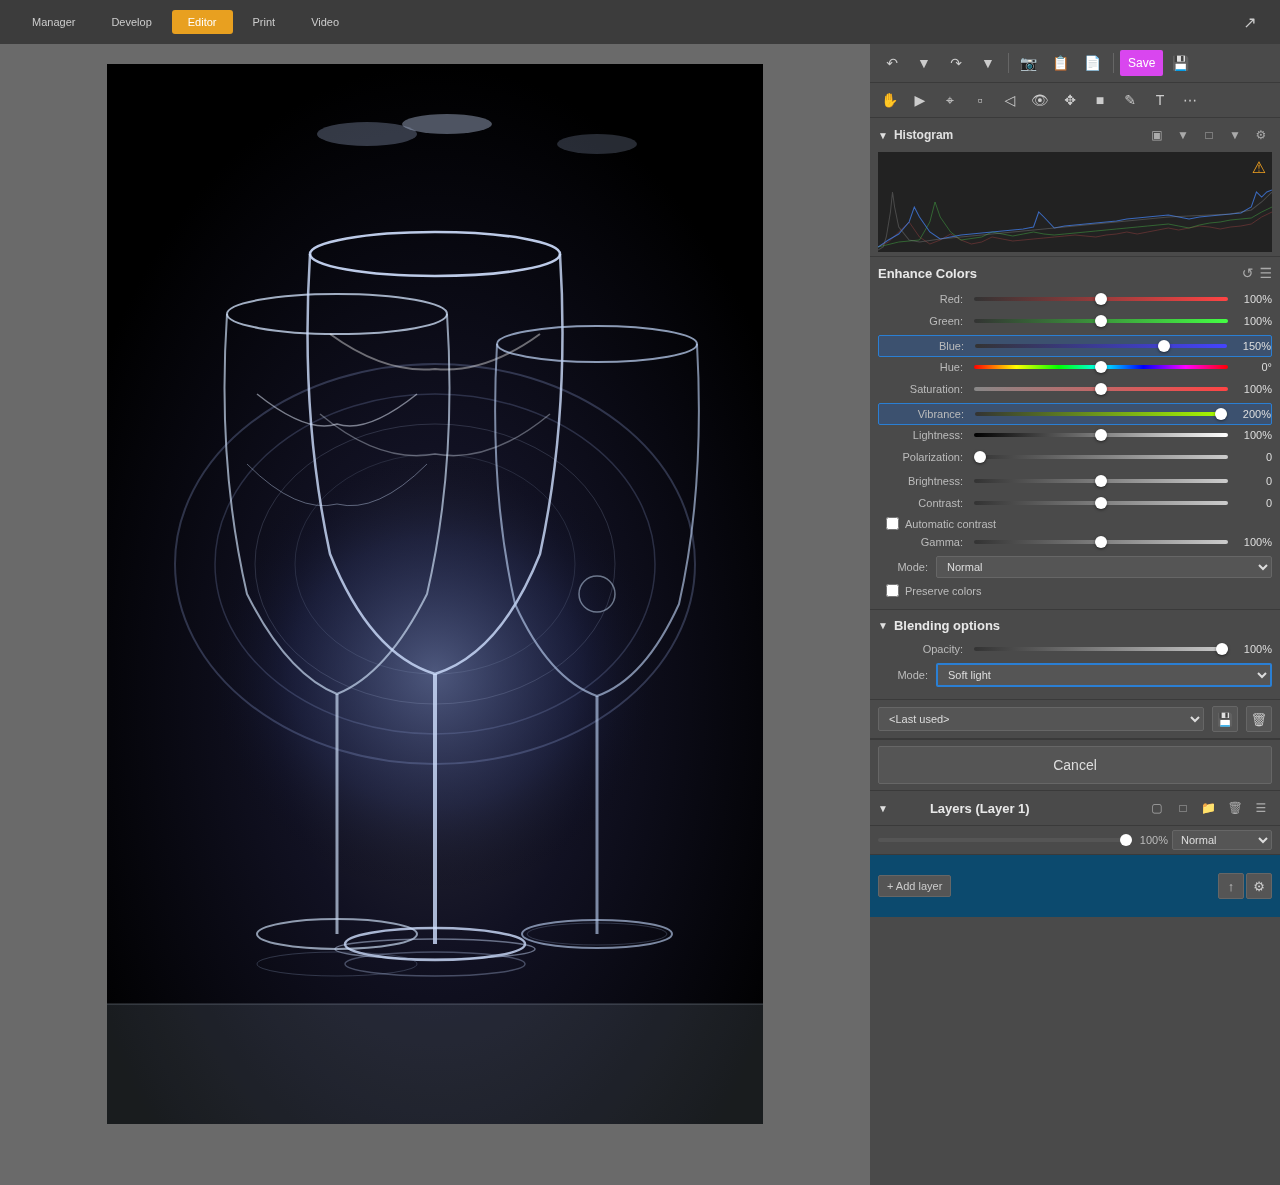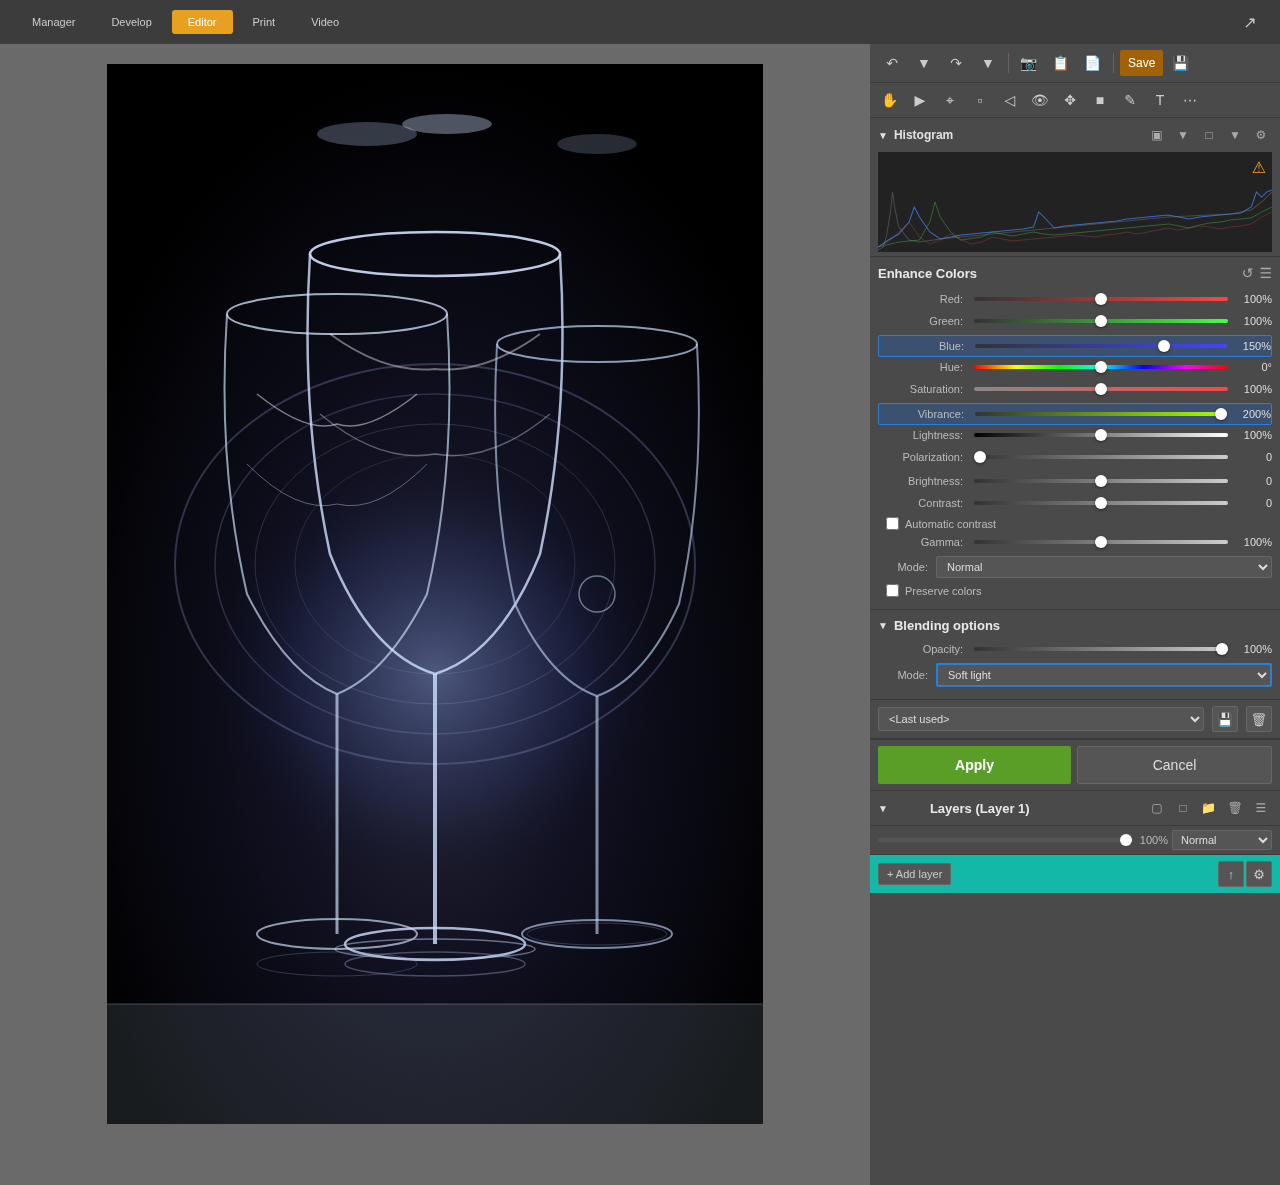--- a/index.html
+++ b/index.html
@@ -464,22 +464,22 @@
     }
     .layer-opacity-val {
       font-size: 11px;
       color: #bbb;
       margin: 0 4px;
     }
 
     .add-layer-row {
       display: flex;
       align-items: center;
-      padding: 6px 8px;
-      background: #14b8a6;
+      padding: 18px 8px;
+      background: #0c4a6e;
       border-top: 1px solid #3a3a3a;
     }
     .add-layer-btn {
       display: flex;
       align-items: center;
       gap: 4px;
       background: #555;
       border: 1px solid #666;
       color: #ccc;
       padding: 4px 8px;
@@ -606,21 +606,21 @@
     <div class="toolbar">
       <button class="toolbar-btn" title="Undo">↶</button>
       <button class="toolbar-btn">▼</button>
       <button class="toolbar-btn" title="Redo">↷</button>
       <button class="toolbar-btn">▼</button>
       <div class="toolbar-separator"></div>
       <button class="toolbar-btn">📷</button>
       <button class="toolbar-btn">📋</button>
       <button class="toolbar-btn">📄</button>
       <div class="toolbar-separator"></div>
-      <button class="toolbar-btn active" style="background:#a16207; color:#fff; padding: 2px 8px; width:auto; font-size:12px;">Save</button>
+      <button class="toolbar-btn active" style="background:#d946ef; color:#fff; padding: 2px 8px; width:auto; font-size:12px;">Save</button>
       <button class="toolbar-btn">💾</button>
     </div>
 
     <div class="tool-palette">
       <button class="toolbar-btn" title="Hand tool">✋</button>
       <button class="toolbar-btn" title="Select">▶</button>
       <button class="toolbar-btn" title="Lasso">⌖</button>
       <button class="toolbar-btn" title="Polygon">▫</button>
       <button class="toolbar-btn" title="Magic wand">◁</button>
       <button class="toolbar-btn" title="Eye">👁</button>
@@ -836,21 +836,20 @@
 
     <div class="preset-row">
       <select class="preset-select">
         <option>&lt;Last used&gt;</option>
       </select>
       <div class="preset-icon-btn" title="Save preset">💾</div>
       <div class="preset-icon-btn" title="Delete preset">🗑</div>
     </div>
 
     <div class="action-buttons">
-      <button class="btn-apply">Apply</button>
       <button class="btn-cancel">Cancel</button>
     </div>
 
     <div class="layers-section">
       <div class="layers-header">
         <span style="font-size:10px; margin-right:6px;">▼</span>
         <span style="font-size:13px; font-weight:bold; color:#e8e8e8;margin-left:36px;">Layers (Layer 1)</span>
         <div class="layers-icons">
           <span class="layers-icon" title="New layer">▢</span>
           <span class="layers-icon" title="Duplicate">□</span>

